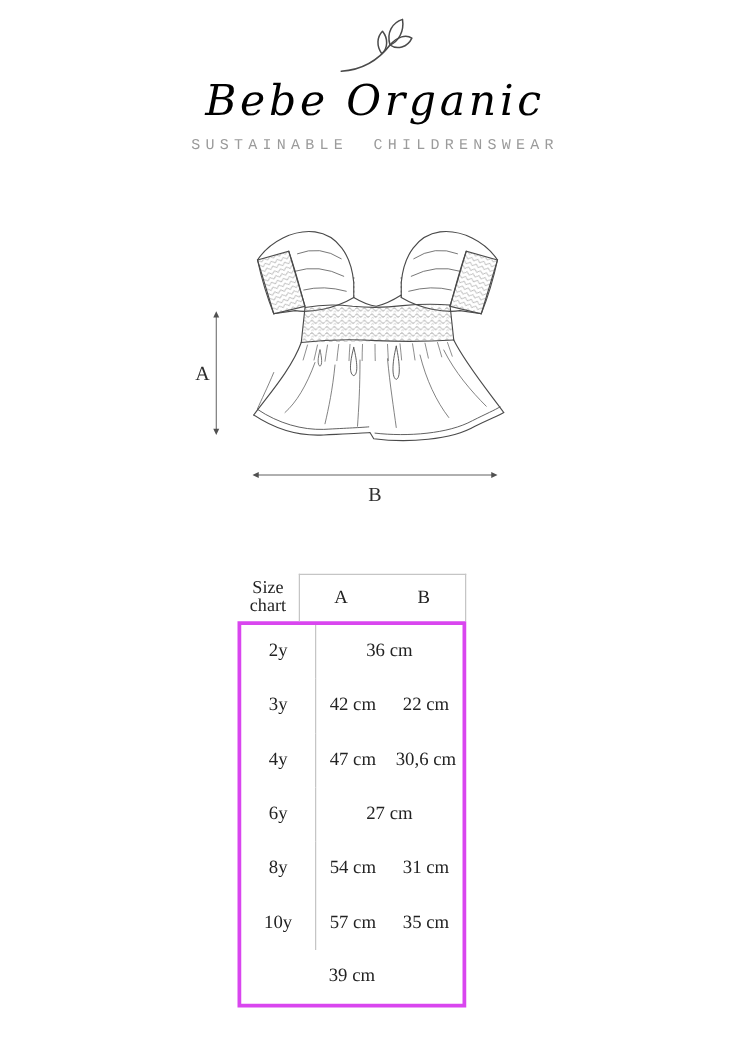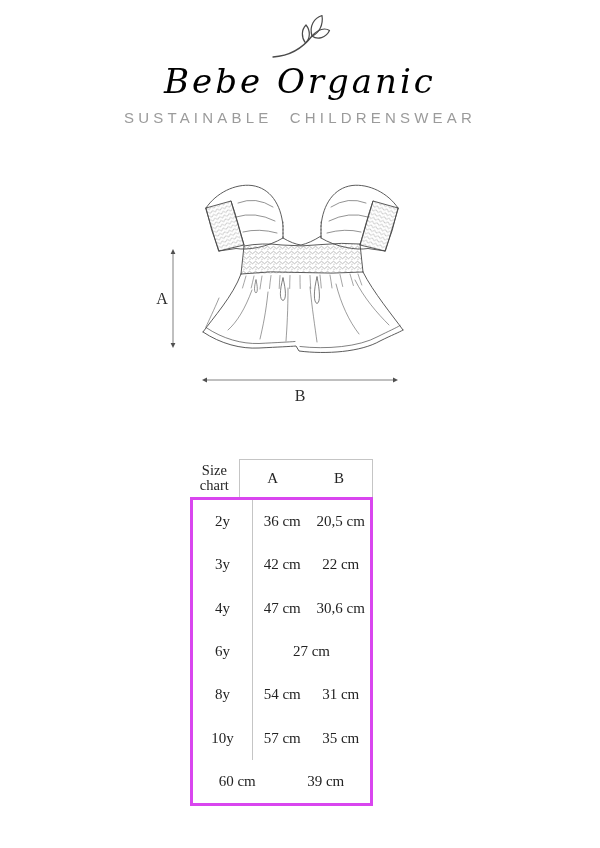--- a/index.html
+++ b/index.html
@@ -4,21 +4,21 @@
 <style>
   html,body{margin:0;padding:0;background:#ffffff;}
   .page{position:relative;width:600px;height:848px;background:#ffffff;overflow:hidden;
         font-family:"Liberation Serif",serif;color:#2d2d2d;}
 
   
   .logo{position:absolute;top:14px;left:0;right:0;text-align:center;}
   .logo-icon{display:block;margin:0 auto;}
   .brand-name{font-family:"DejaVu Serif",serif;font-style:italic;font-weight:400;
               font-size:34px;letter-spacing:3px;color:#000000;line-height:1.15;margin-top:2px;}
-  .tagline{margin-top:8px;font-family:Liberation Sans, sans-serif;font-size:15px;
+  .tagline{margin-top:8px;font-family:Liberation Mono, monospace;font-size:12px;
            letter-spacing:4.2px;word-spacing:9px;color:#9b9b9b;font-weight:400;}
 
   
   .illustration{position:absolute;left:140px;top:170px;}
 
   
   .size-table{position:absolute;left:190px;top:459px;width:183px;font-size:15px;color:#232323;}
   .size-table .hdr{display:flex;height:38px;}
   .corner-cell{width:60px;display:flex;align-items:center;justify-content:center;
                text-align:center;font-size:14.5px;line-height:1.05;}
@@ -154,21 +154,20 @@
       </div>
       <div class="ab-box">
         <div class="hcell">A</div>
         <div class="hcell">B</div>
       </div>
     </div>
     <div class="tbody">
       <div class="trow">
         <div class="scell">2y</div>
         <div class="vcell">36 cm</div>
-        <div class="vcell">20,5 cm</div>
       </div>
       <div class="trow">
         <div class="scell">3y</div>
         <div class="vcell">42 cm</div>
         <div class="vcell">22 cm</div>
       </div>
       <div class="trow">
         <div class="scell">4y</div>
         <div class="vcell">47 cm</div>
         <div class="vcell">30,6 cm</div>
@@ -181,19 +180,18 @@
         <div class="scell">8y</div>
         <div class="vcell">54 cm</div>
         <div class="vcell">31 cm</div>
       </div>
       <div class="trow">
         <div class="scell">10y</div>
         <div class="vcell">57 cm</div>
         <div class="vcell">35 cm</div>
       </div>
       <div class="trow">
-        <div class="vcell">60 cm</div>
         <div class="vcell">39 cm</div>
       </div>
     </div>
   </div>
 
 </div>
 
 </body></html>

